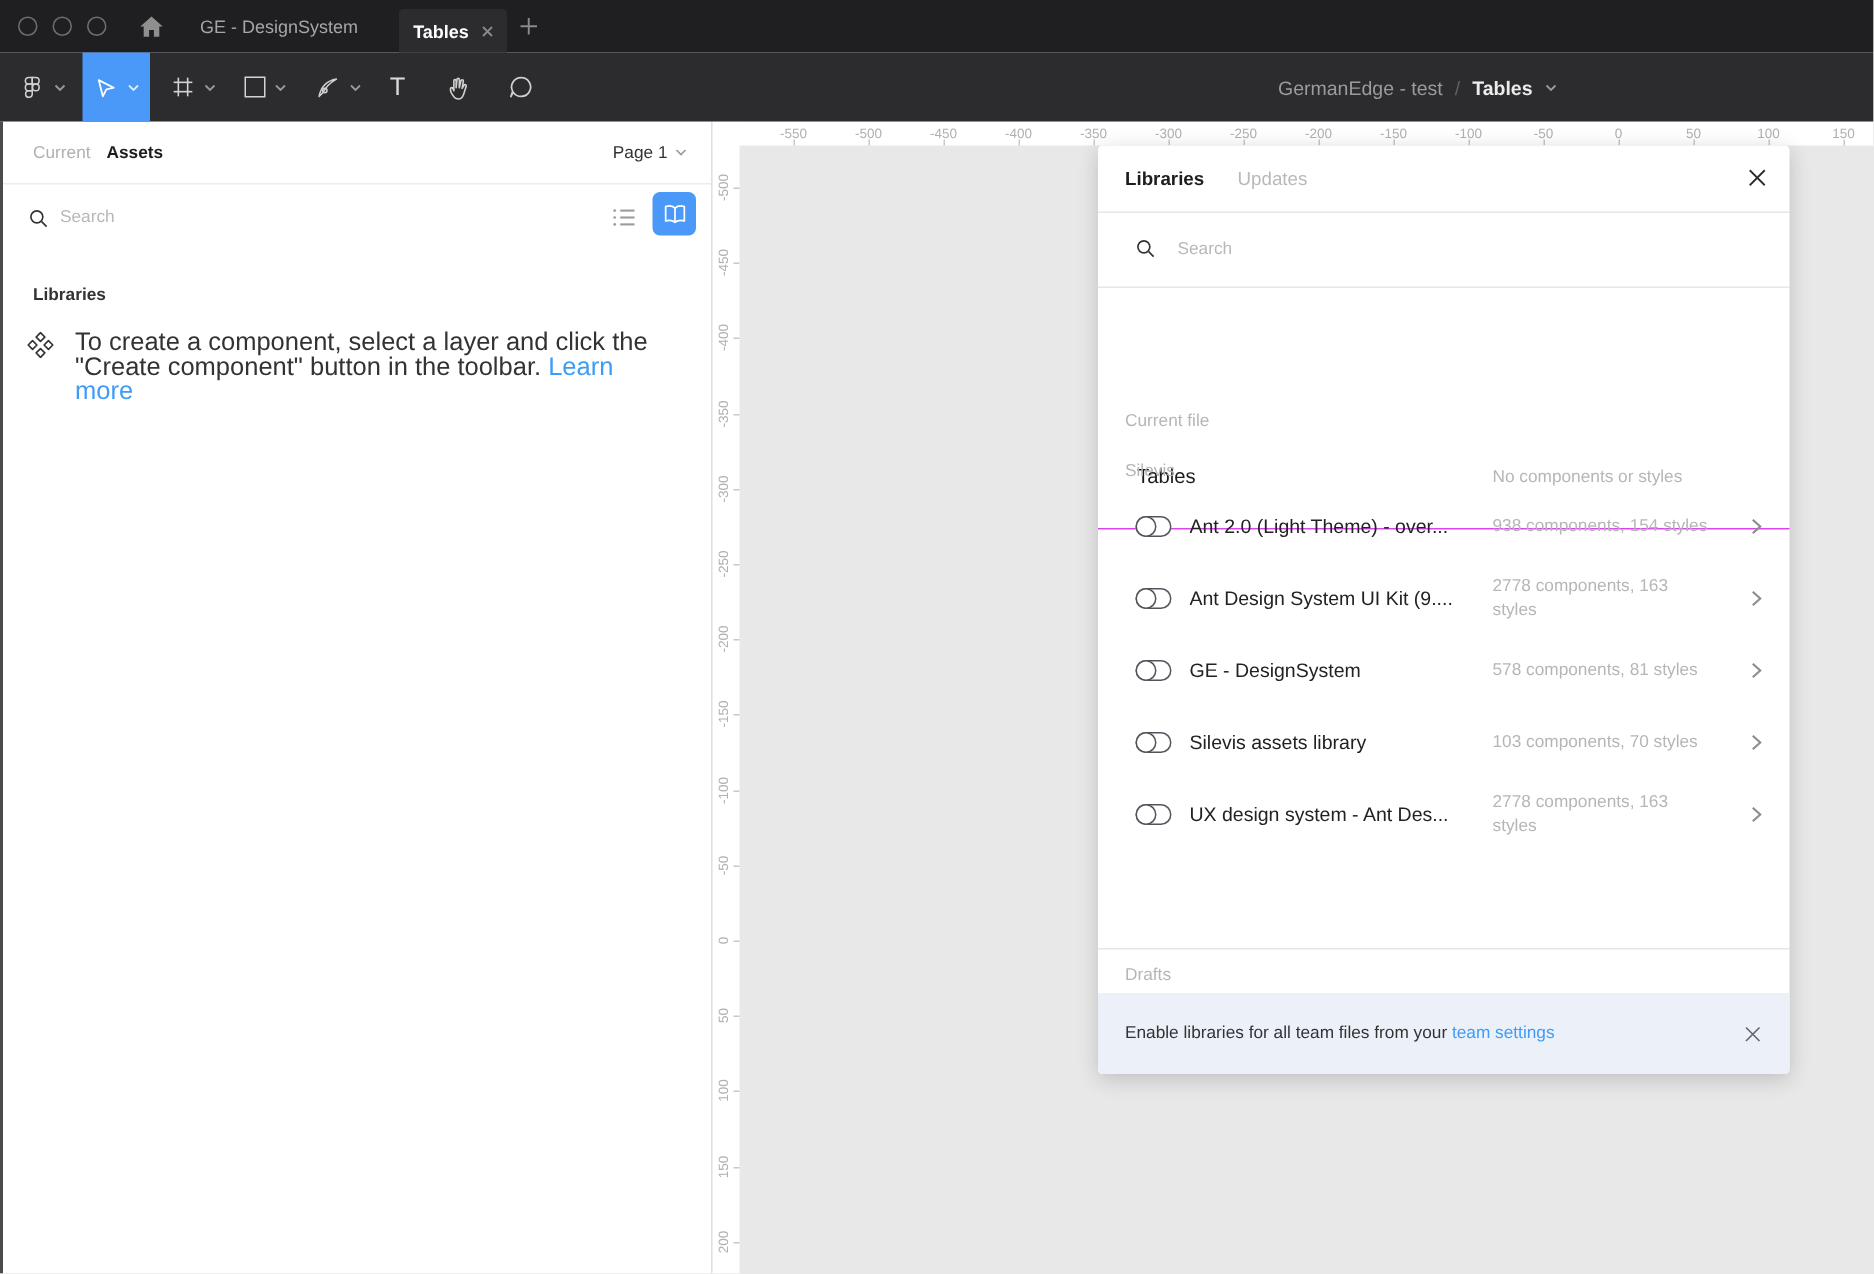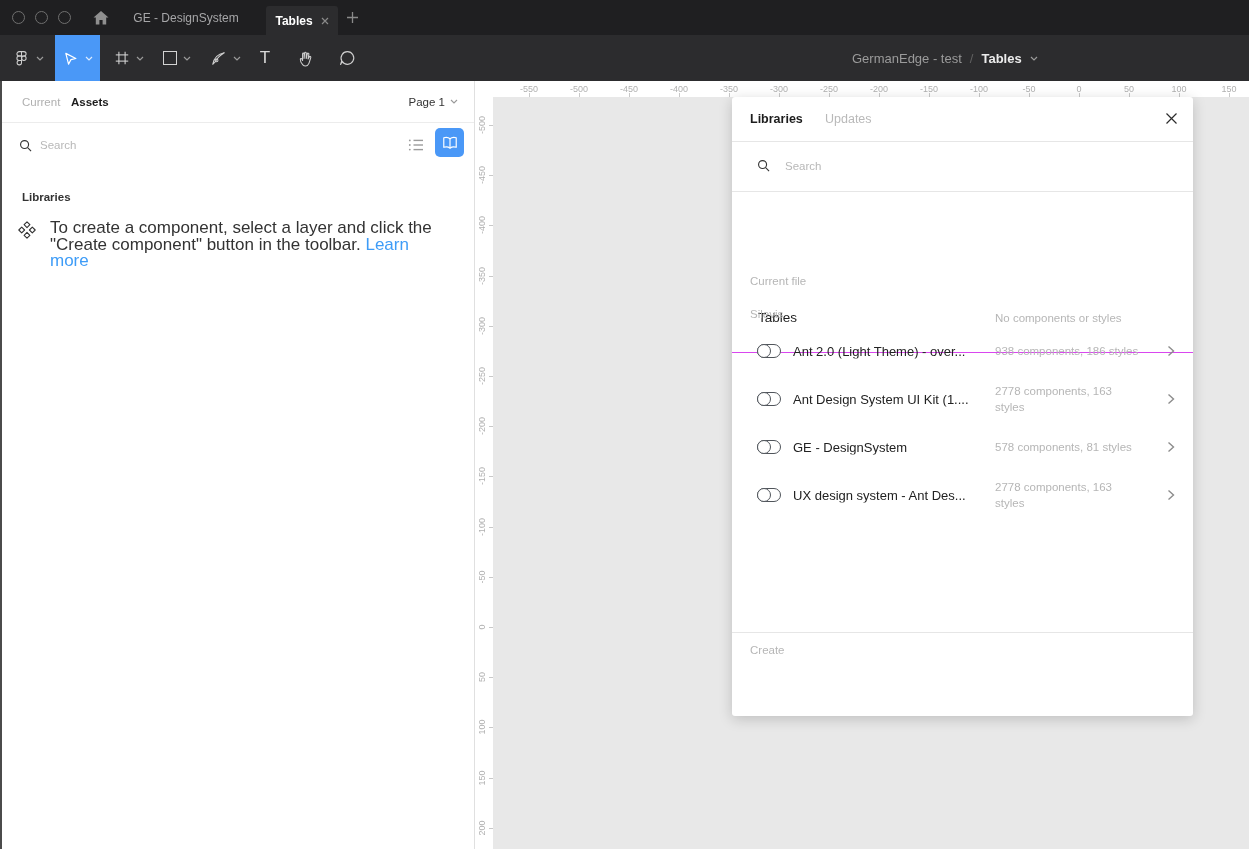--- a/index.html
+++ b/index.html
@@ -349,32 +349,32 @@
       <span class="cf-status">No components or styles</span>
     </div>
   </div>
   <div class="sec-label m-silevis-label">Silevis</div>
   <div class="lib-rows" id="lib-rows">
       <div class="lib-row">
         <span class="toggle">
           <i class="knob"></i>
         </span>
         <span class="lib-name">Ant 2.0 (Light Theme) - over...</span>
-        <span class="lib-count">938 components, 186 styles</span>
+        <span class="lib-count">938 components, 154 styles</span>
         <span class="lib-chev">
           <svg width="8" height="12" viewBox="0 0 8 12">
             <polyline points="1.5,1.5 6.5,6 1.5,10.5" fill="none" stroke="#8c8c8c" stroke-width="1.4"></polyline>
           </svg>
         </span>
       </div>
       <div class="lib-row">
         <span class="toggle">
           <i class="knob"></i>
         </span>
-        <span class="lib-name">Ant Design System UI Kit (1....</span>
+        <span class="lib-name">Ant Design System UI Kit (9....</span>
         <span class="lib-count">2778 components, 163 styles</span>
         <span class="lib-chev">
           <svg width="8" height="12" viewBox="0 0 8 12">
             <polyline points="1.5,1.5 6.5,6 1.5,10.5" fill="none" stroke="#8c8c8c" stroke-width="1.4"></polyline>
           </svg>
         </span>
       </div>
       <div class="lib-row">
         <span class="toggle">
           <i class="knob"></i>
@@ -384,24 +384,44 @@
         <span class="lib-chev">
           <svg width="8" height="12" viewBox="0 0 8 12">
             <polyline points="1.5,1.5 6.5,6 1.5,10.5" fill="none" stroke="#8c8c8c" stroke-width="1.4"></polyline>
           </svg>
         </span>
       </div>
       <div class="lib-row">
         <span class="toggle">
           <i class="knob"></i>
         </span>
+        <span class="lib-name">Silevis assets library</span>
+        <span class="lib-count">103 components, 70 styles</span>
+        <span class="lib-chev">
+          <svg width="8" height="12" viewBox="0 0 8 12">
+            <polyline points="1.5,1.5 6.5,6 1.5,10.5" fill="none" stroke="#8c8c8c" stroke-width="1.4"></polyline>
+          </svg>
+        </span>
+      </div>
+      <div class="lib-row">
+        <span class="toggle">
+          <i class="knob"></i>
+        </span>
         <span class="lib-name">UX design system - Ant Des...</span>
         <span class="lib-count">2778 components, 163 styles</span>
         <span class="lib-chev">
           <svg width="8" height="12" viewBox="0 0 8 12">
             <polyline points="1.5,1.5 6.5,6 1.5,10.5" fill="none" stroke="#8c8c8c" stroke-width="1.4"></polyline>
           </svg>
         </span>
       </div>
     </div>
   <div class="m-divider2"></div>
-  <div class="sec-label m-drafts-label">Create</div>
+  <div class="sec-label m-drafts-label">Drafts</div>
+  <div class="m-banner">
+    <div class="banner-text"><span>Enable libraries for all team files from your </span><a class="link">team settings</a></div>
+    <div class="banner-close">
+      <svg width="11" height="11" viewBox="0 0 11 11">
+          <path d="M1 1 L10 10 M10 1 L1 10" stroke="#666" stroke-width="1.1"></path>
+        </svg>
+    </div>
+  </div>
 </div>
 
 </body></html>

